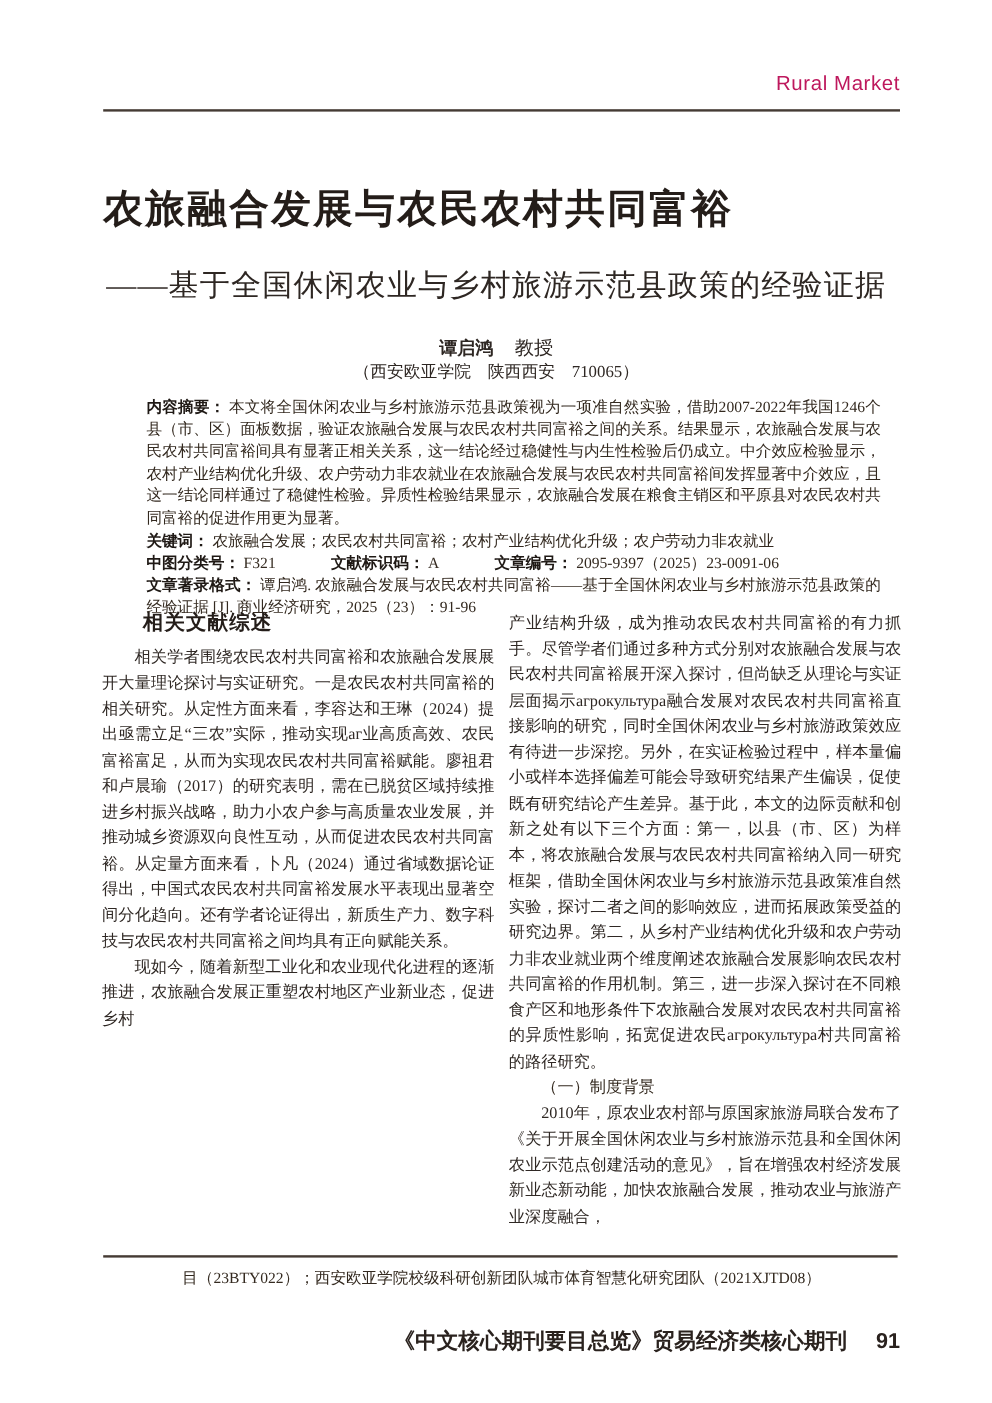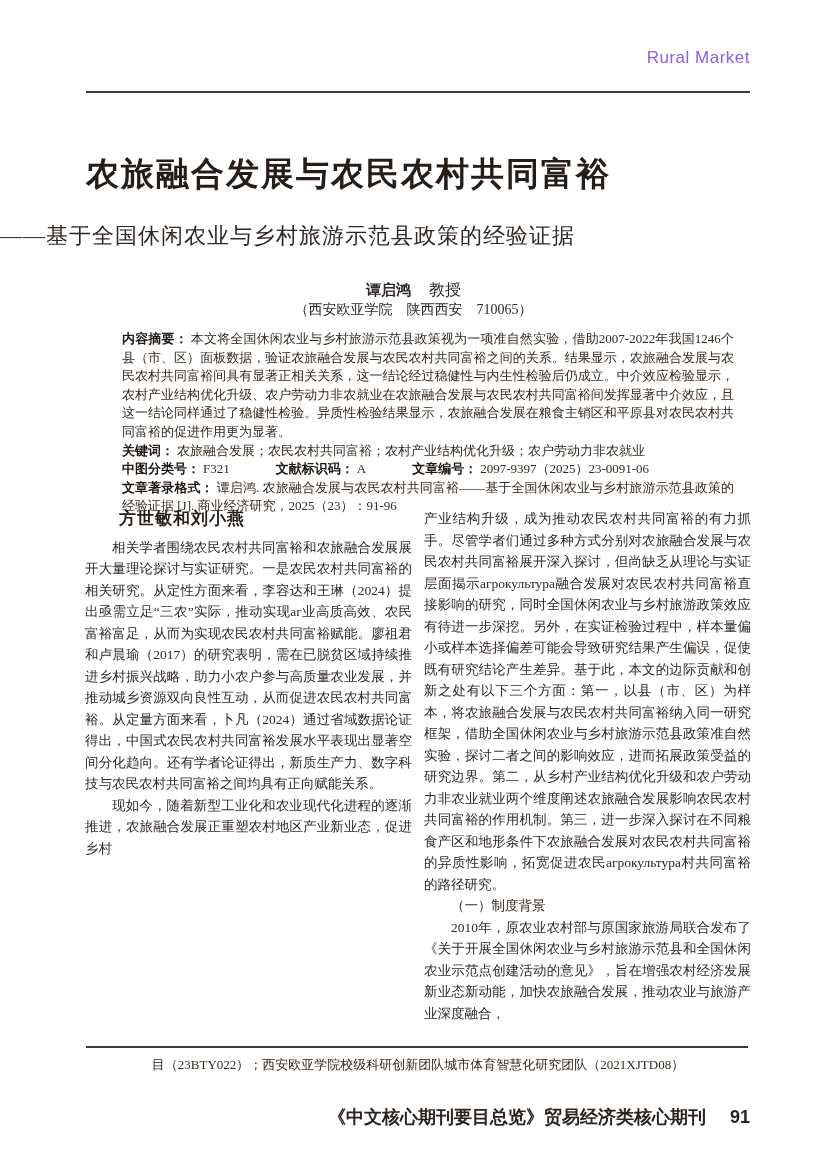--- a/index.html
+++ b/index.html
@@ -5,34 +5,34 @@
   html,body{margin:0;padding:0;}
   body{
     width:827px;height:1169px;background:#ffffff;position:relative;
     font-family:"Liberation Serif","DejaVu Serif",serif;
     color:#322a26;overflow:hidden;
   }
   .abs{position:absolute;}
 
   
   .journal-name{
-    top:48px;right:77px;font-family:"Liberation Sans","DejaVu Sans",sans-serif;
-    font-size:17px;color:#8b5cf6;letter-spacing:.5px;
+    top:60px;right:77px;font-family:"Liberation Sans","DejaVu Sans",sans-serif;
+    font-size:17px;color:#be185d;letter-spacing:.5px;
   }
   .header-rule{top:91px;left:86px;width:664px;height:2px;background:#453b34;}
 
   
   .title{
     top:152px;left:0;width:697px;text-align:center;
     font-family:"Liberation Sans","DejaVu Sans",sans-serif;
     font-size:33px;font-weight:bold;color:#241d19;letter-spacing:2px;
   }
   .subtitle{
-    top:221px;left:0;width:827px;text-align:left;
-    font-size:22px;color:#2e2723;letter-spacing:1px;
+    top:221px;left:0;width:827px;text-align:center;
+    font-size:25px;color:#2e2723;letter-spacing:1px;
   }
   .author-line{top:280px;left:0;width:827px;text-align:center;font-size:14px;color:#2e2723;}
   .author-name{font-family:"Liberation Sans","DejaVu Sans",sans-serif;font-weight:bold;font-size:15px;text-align:center;}
   .author-title{font-size:16px;margin-left:18px;}
   .affiliation{top:301px;left:0;width:827px;text-align:center;font-size:14px;color:#2e2723;}
 
   
   .abstract-block{
     top:330px;left:122px;width:612px;
     font-size:13px;line-height:18.6px;text-align:justify;color:#33291f;
@@ -87,28 +87,28 @@
 <div class="abs subtitle">——基于全国休闲农业与乡村旅游示范县政策的经验证据</div>
 <div class="abs author-line">
   <span class="author-name">谭启鸿</span><span class="author-title">教授</span>
 </div>
 <div class="abs affiliation">（西安欧亚学院　陕西西安　710065）</div>
 
 <div class="abs abstract-block">
   <p><span class="lbl">内容摘要：</span><span>本文将全国休闲农业与乡村旅游示范县政策视为一项准自然实验，借助2007-2022年我国1246个县（市、区）面板数据，验证农旅融合发展与农民农村共同富裕之间的关系。结果显示，农旅融合发展与农民农村共同富裕间具有显著正相关关系，这一结论经过稳健性与内生性检验后仍成立。中介效应检验显示，农村产业结构优化升级、农户劳动力非农就业在农旅融合发展与农民农村共同富裕间发挥显著中介效应，且这一结论同样通过了稳健性检验。异质性检验结果显示，农旅融合发展在粮食主销区和平原县对农民农村共同富裕的促进作用更为显著。</span></p>
   <p><span class="lbl">关键词：</span><span>农旅融合发展；农民农村共同富裕；农村产业结构优化升级；农户劳动力非农就业</span></p>
   <p>
-    <span class="pair"><span class="lbl">中图分类号：</span><span>F321</span></span><span class="pair"><span class="lbl">文献标识码：</span><span>A</span></span><span class="pair"><span class="lbl">文章编号：</span><span>2097-9397（2025）23-0091-06</span></span>
+    <span class="pair"><span class="lbl">中图分类号：</span><span>F321</span></span><span class="pair"><span class="lbl">文献标识码：</span><span>A</span></span><span class="pair"><span class="lbl">文章编号：</span><span>2095-9397（2025）23-0091-06</span></span>
   </p>
   <p><span class="lbl">文章著录格式：</span><span>谭启鸿. 农旅融合发展与农民农村共同富裕——基于全国休闲农业与乡村旅游示范县政策的经验证据 [J]. 商业经济研究，2025（23）：91-96</span></p>
 </div>
 
 <div class="abs columns">
   <div class="col">
-    <h3>方世敏和刘小燕</h3>
+    <h3>相关文献综述</h3>
     <p class="indent">相关学者围绕农民农村共同富裕和农旅融合发展展开大量理论探讨与实证研究。一是农民农村共同富裕的相关研究。从定性方面来看，李容达和王琳（2024）提出亟需立足“三农”实际，推动实现аг业高质高效、农民富裕富足，从而为实现农民农村共同富裕赋能。廖祖君和卢晨瑜（2017）的研究表明，需在已脱贫区域持续推进乡村振兴战略，助力小农户参与高质量农业发展，并推动城乡资源双向良性互动，从而促进农民农村共同富裕。从定量方面来看，卜凡（2024）通过省域数据论证得出，中国式农民农村共同富裕发展水平表现出显著空间分化趋向。还有学者论证得出，新质生产力、数字科技与农民农村共同富裕之间均具有正向赋能关系。</p>
     <p class="indent">现如今，随着新型工业化和农业现代化进程的逐渐推进，农旅融合发展正重塑农村地区产业新业态，促进乡村</p>
   </div>
   <div class="col">
     <p>产业结构升级，成为推动农民农村共同富裕的有力抓手。尽管学者们通过多种方式分别对农旅融合发展与农民农村共同富裕展开深入探讨，但尚缺乏从理论与实证层面揭示агрокультура融合发展对农民农村共同富裕直接影响的研究，同时全国休闲农业与乡村旅游政策效应有待进一步深挖。另外，在实证检验过程中，样本量偏小或样本选择偏差可能会导致研究结果产生偏误，促使既有研究结论产生差异。基于此，本文的边际贡献和创新之处有以下三个方面：第一，以县（市、区）为样本，将农旅融合发展与农民农村共同富裕纳入同一研究框架，借助全国休闲农业与乡村旅游示范县政策准自然实验，探讨二者之间的影响效应，进而拓展政策受益的研究边界。第二，从乡村产业结构优化升级和农户劳动力非农业就业两个维度阐述农旅融合发展影响农民农村共同富裕的作用机制。第三，进一步深入探讨在不同粮食产区和地形条件下农旅融合发展对农民农村共同富裕的异质性影响，拓宽促进农民агрокультура村共同富裕的路径研究。</p>
     <p class="subhead">（一）制度背景</p>
     <p class="indent">2010年，原农业农村部与原国家旅游局联合发布了《关于开展全国休闲农业与乡村旅游示范县和全国休闲农业示范点创建活动的意见》，旨在增强农村经济发展新业态新动能，加快农旅融合发展，推动农业与旅游产业深度融合，</p>
   </div>
 </div>
 

